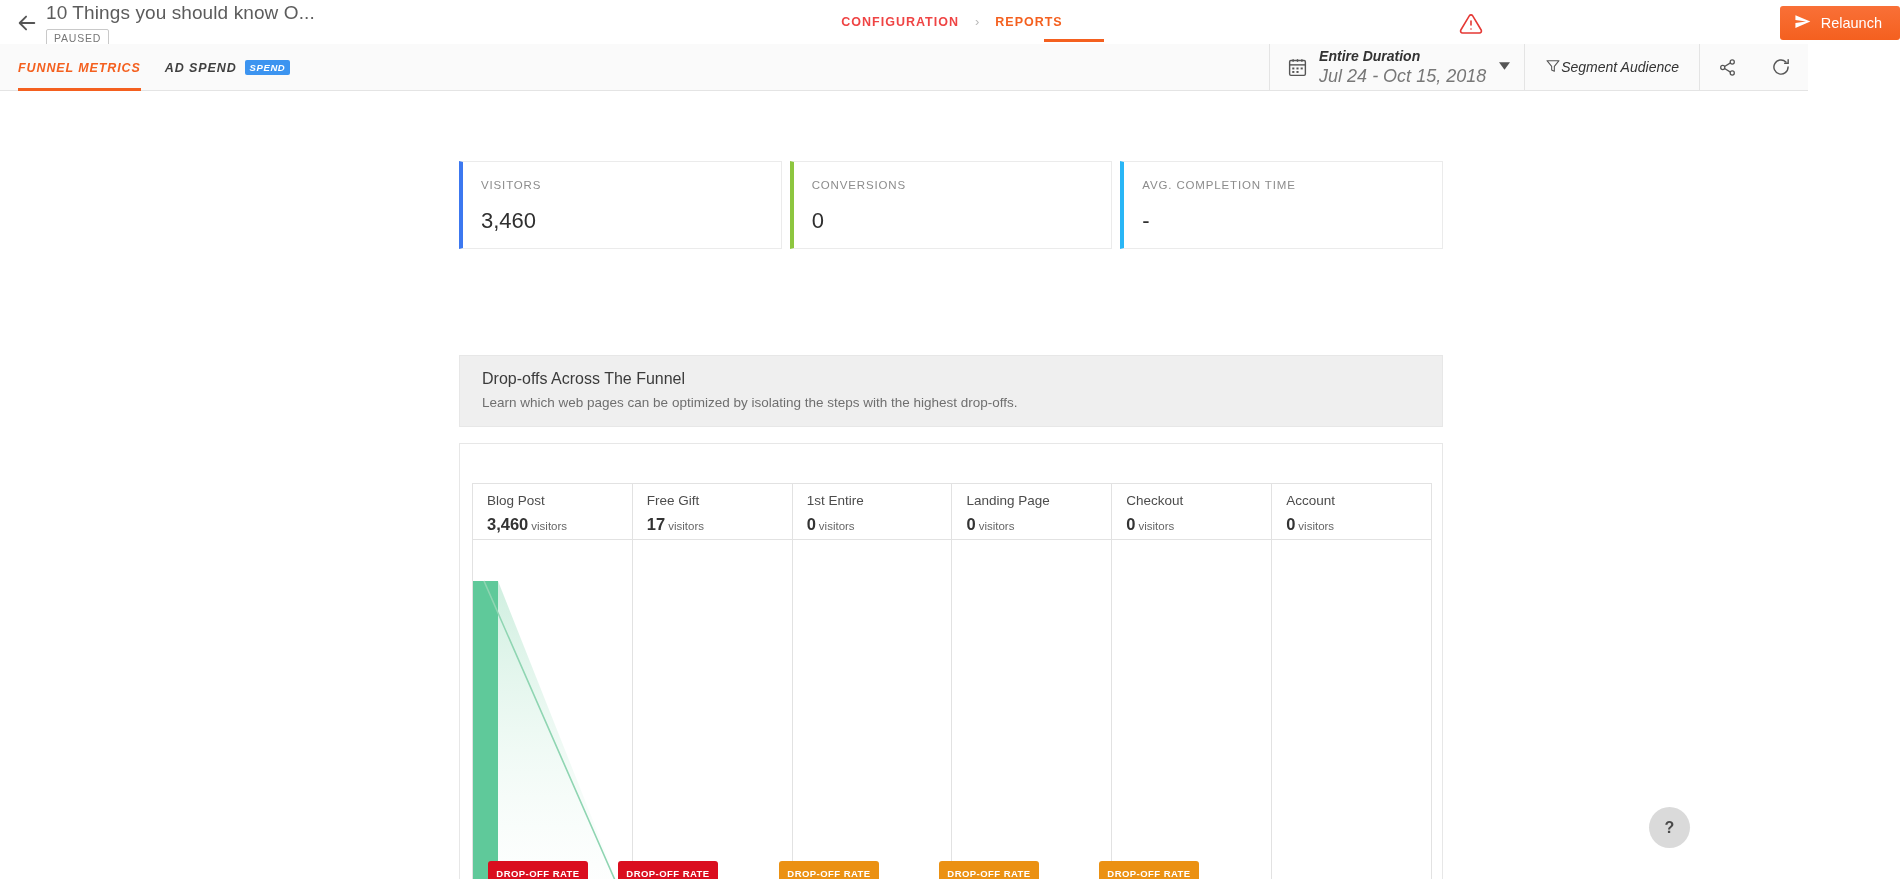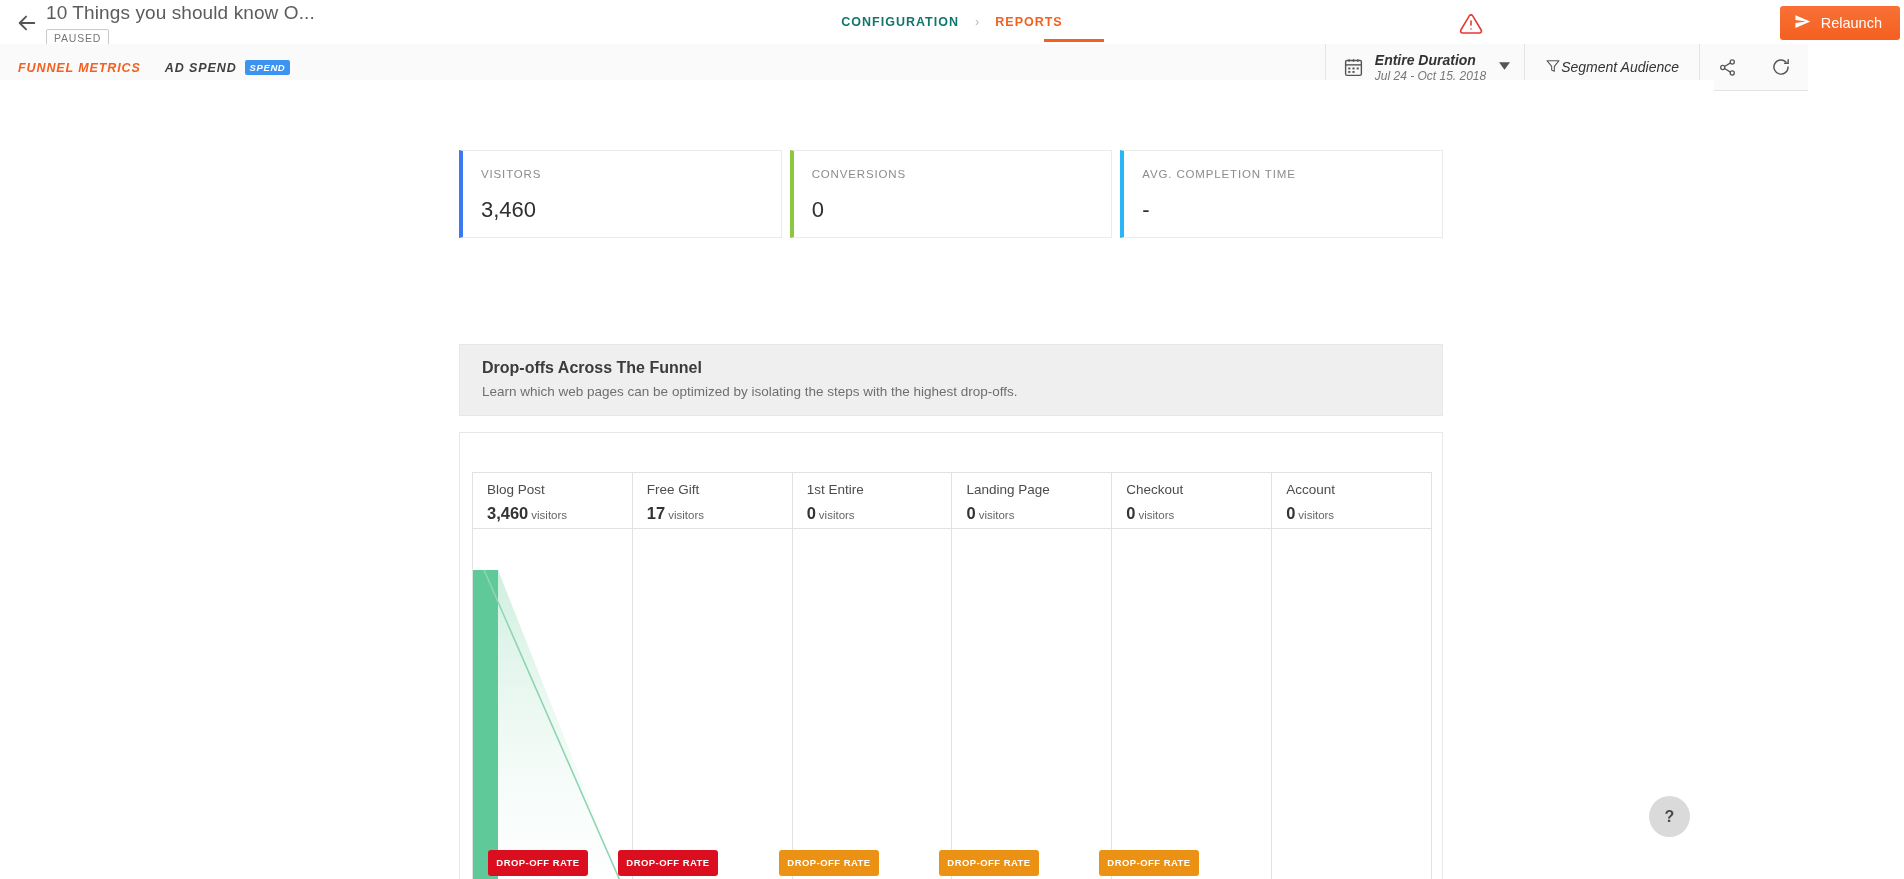--- a/index.html
+++ b/index.html
@@ -35,21 +35,21 @@
     font-size: 10.5px; letter-spacing: .8px; color: #767676;
     font-weight: 400;
   }
   .breadcrumb {
     position: absolute; left: 0; right: 0; top: 14px;
     display: flex; justify-content: center; align-items: center; gap: 16px;
     pointer-events: none;
   }
   .crumb {
     font-size: 12.5px; letter-spacing: 1px; font-weight: 700;
-    color: #0f766e; pointer-events: auto; cursor: pointer;
+    color: #ef4444; pointer-events: auto; cursor: pointer;
   }
   .crumb.active { color: #f4601f; }
   .crumb-sep { color: #b9b9b9; font-size: 13px; pointer-events: none; }
   .crumb-underline {
     position: absolute; left: 50%; transform: translateX(-50%);
     top: 39px; margin-left: 122px;
     width: 60px; height: 3px; background: #f4601f;
   }
   .warning-icon {
     position: absolute; right: 420px; top: 12px;
@@ -91,54 +91,54 @@
     display: flex; align-items: stretch;
     border-left: 1px solid #e4e4e4;
   }
   .ctl-date {
     display: flex; align-items: center; gap: 11px;
     padding: 0 14px 0 17px; border-right: 1px solid #e4e4e4;
     cursor: pointer;
   }
   .cal-icon { width: 21px; height: 21px; color: #555; }
   .date-text-main { font-size: 14px; font-weight: 700; color: #333; line-height: 1.15; }
-  .date-text-sub  { font-size: 12px; color: #777; line-height: 1.25; }
+  .date-text-sub  { font-size: 18px; color: #777; line-height: 1.25; }
   .caret { color: #555; font-size: 9px; margin-left: 2px; }
   .ctl-seg {
     display: flex; align-items: center; 
     padding: 0 20px; border-right: 1px solid #e4e4e4;
     font-size: 14px; color: #333; cursor: pointer;
   }
   .ctl-icon-btn {
     width: 54px; display: flex; align-items: center; justify-content: center;
     color: #555; cursor: pointer;
   }
 
   
-  .main { position: absolute; top: 80px; left: 0; width: 1714px; height: 788px; background: #fff; }
+  .main { position: absolute; top: 91px; left: 0; width: 1714px; height: 788px; background: #fff; }
 
   .metrics-row {
     position: absolute; left: 459px; top: 70px;
     width: 984px; height: 88px;
     display: flex; gap: 8px;
   }
   .metric-card {
     flex: 1; background: #fff; border: 1px solid #ebebeb;
     border-left: 4px solid #3c78f0;
     padding: 17px 0 0 18px; position: relative;
   }
   .metric-label { font-size: 11.5px; letter-spacing: .85px; color: #8c8c8c; font-weight: 400; }
   .metric-value { position: absolute; left: 18px; bottom: 14px; font-size: 22px; color: #2f2f2f; font-weight: 400; }
 
   .dropoff-header {
     position: absolute; left: 459px; top: 264px; width: 984px; height: 72px;
     background: #efefef; border: 1px solid #e7e7e7;
     padding: 14px 0 0 22px;
   }
-  .dropoff-title { font-size: 16px; color: #3b3b3b; font-weight: 700; }
+  .dropoff-title { font-size: 16px; color: #3b3b3b; font-weight: 400; }
   .dropoff-sub { font-size: 13.5px; color: #6f6f6f; margin-top: 7px; }
 
   .chart-panel {
     position: absolute; left: 459px; top: 352px; width: 984px; height: 504px;
     background: #fff; border: 1px solid #e7e7e7;
   }
   .steps-grid {
     position: absolute; left: 12px; top: 39px; width: 960px; height: 438px;
     display: flex;
   }

